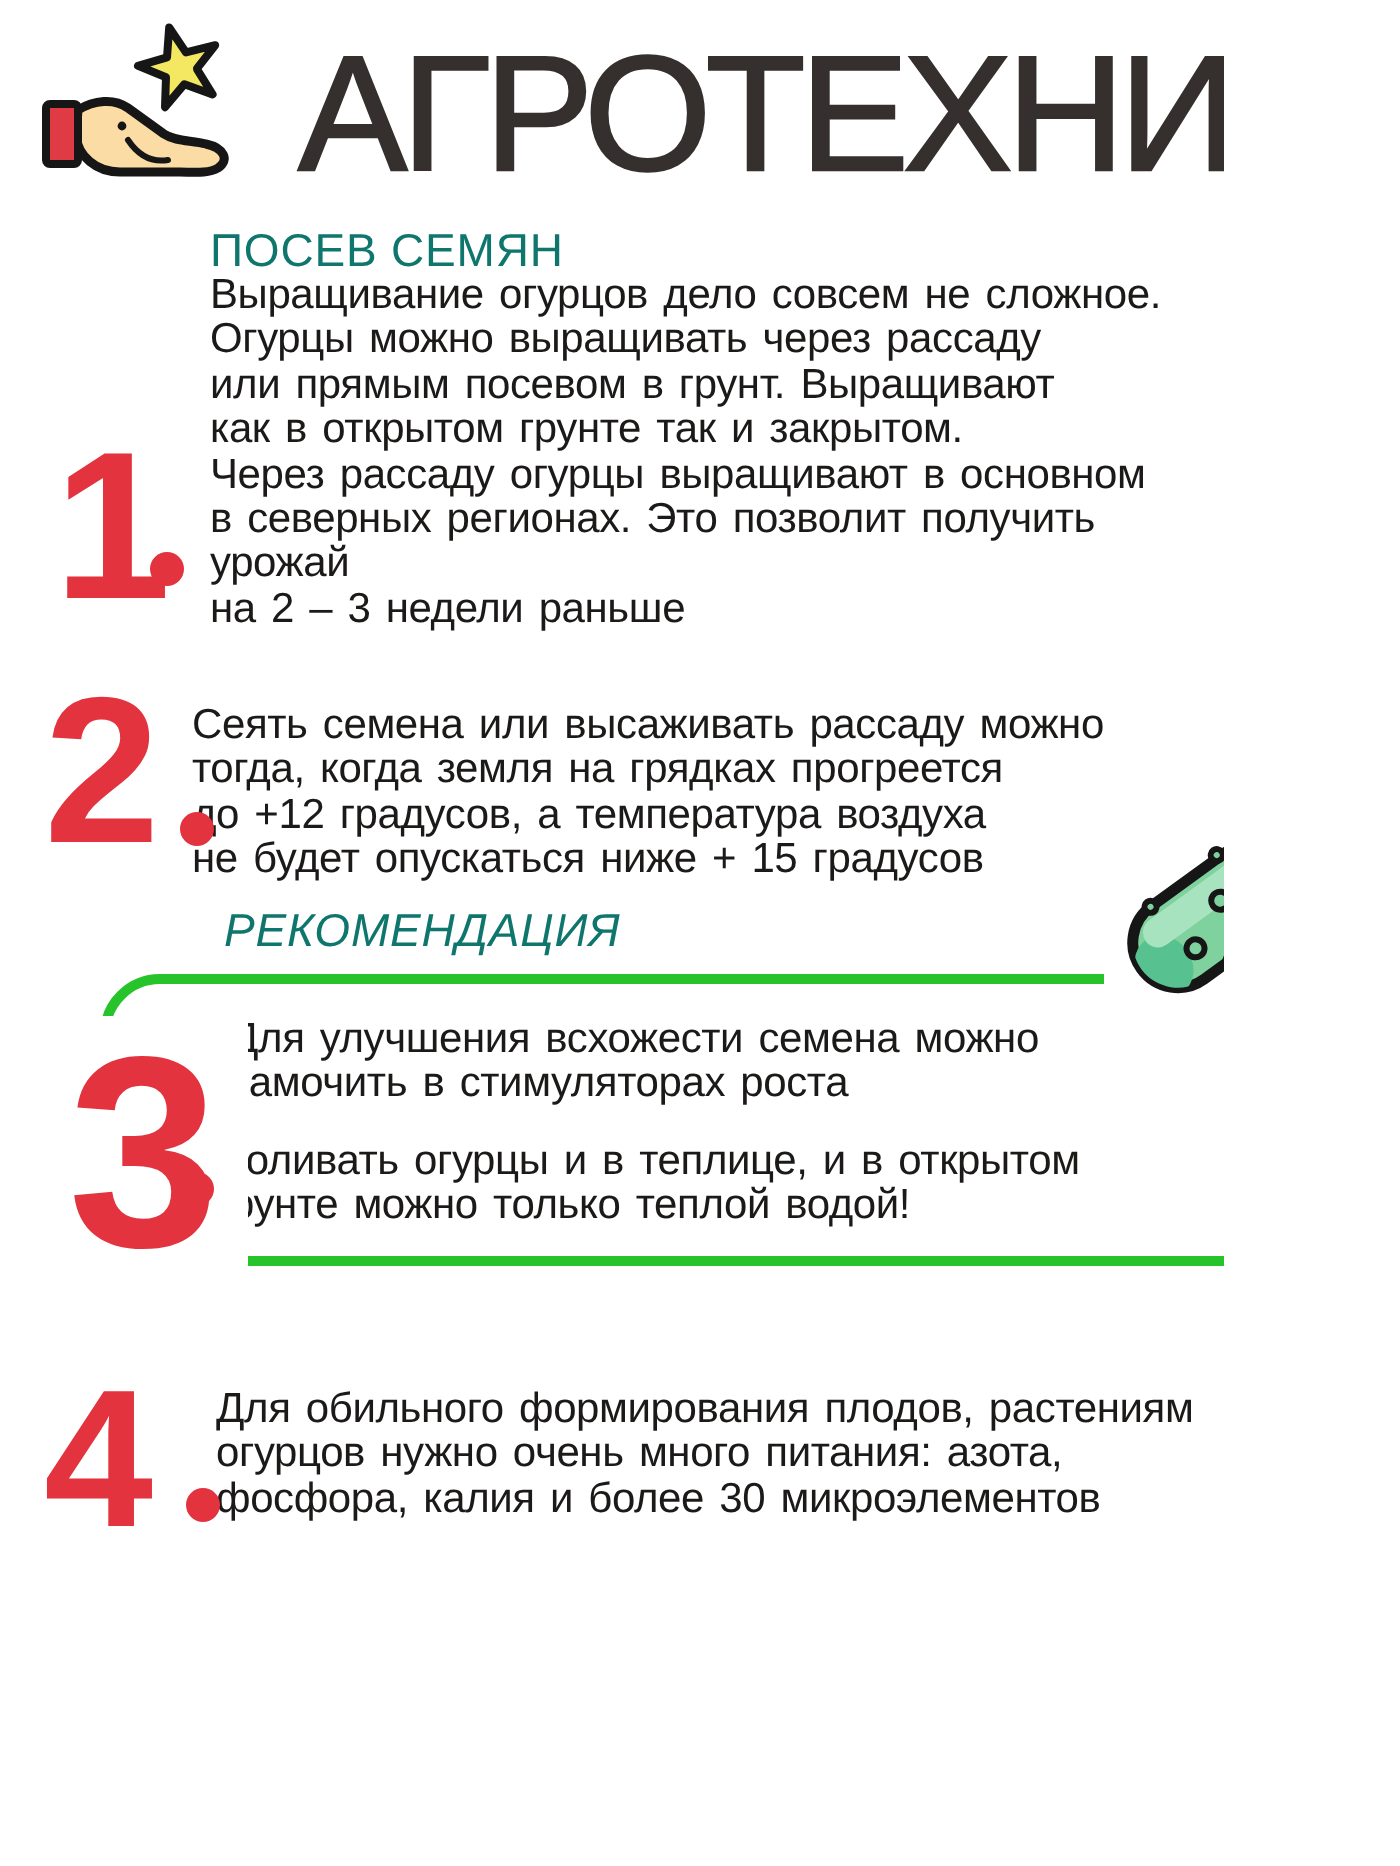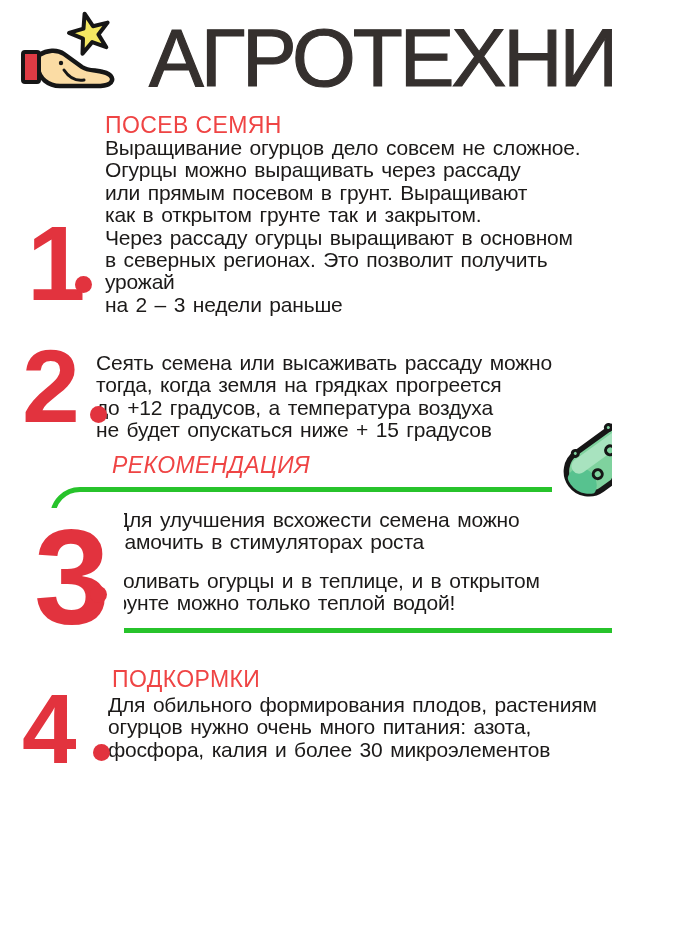--- a/index.html
+++ b/index.html
@@ -7,21 +7,21 @@
     position:relative;width:612px;height:933px;background:#ffffff;overflow:hidden;
     font-family:"Liberation Sans",sans-serif;color:#1c1a19;
   }
   
   .brand-icon{position:absolute;left:20px;top:8px;width:100px;height:86px;}
   .page-title{
     position:absolute;left:149px;top:17px;font-size:82px;line-height:1;
     letter-spacing:-3px;color:#35302e;-webkit-text-stroke:1.2px #35302e;white-space:nowrap;
   }
   
-  .sec-heading{position:absolute;font-size:23px;letter-spacing:.4px;color:#ef4444;white-space:pre;}
+  .sec-heading{position:absolute;font-size:23px;letter-spacing:.4px;color:#0f766e;white-space:pre;}
   .body-text{position:absolute;font-size:21px;line-height:22.4px;letter-spacing:-0.2px;
     word-spacing:2px;white-space:pre-line;color:#1c1a19;}
   
   .big-num{position:absolute;font-weight:bold;color:#e2333e;line-height:1;white-space:nowrap;}
   .num-1{left:27px;top:211px;font-size:105px;}
   .num-2{left:22px;top:334px;font-size:104px;}
   .num-3{left:26px;top:508px;font-size:136px;background:#ffffff;padding:0 14px 8px 8px;z-index:3;}
   .num-4{left:22px;top:680px;font-size:98px;}
   .num-dot{position:absolute;width:17px;height:17px;border-radius:50%;background:#e2333e;z-index:4;}
   .dot-1{left:75px;top:276px;}
@@ -110,18 +110,17 @@
           <circle cx="108" cy="45" r="3"></circle>
           <circle cx="45" cy="89.5" r="3"></circle>
           <circle cx="95" cy="89" r="3"></circle>
         </g>
       </g>
     </svg>
   </div>
 
   <div class="big-num num-4">4</div>
   <div class="num-dot dot-4"></div>
-  <div class="sec-heading" style="left:112px;top:666px;">ПОДКОРМКИ</div>
   <div class="body-text" style="left:108px;top:694px;">Для обильного формирования плодов, растениям
 огурцов нужно очень много питания: азота,
 фосфора, калия и более 30 микроэлементов</div>
 
 </div>
 
 </body></html>

